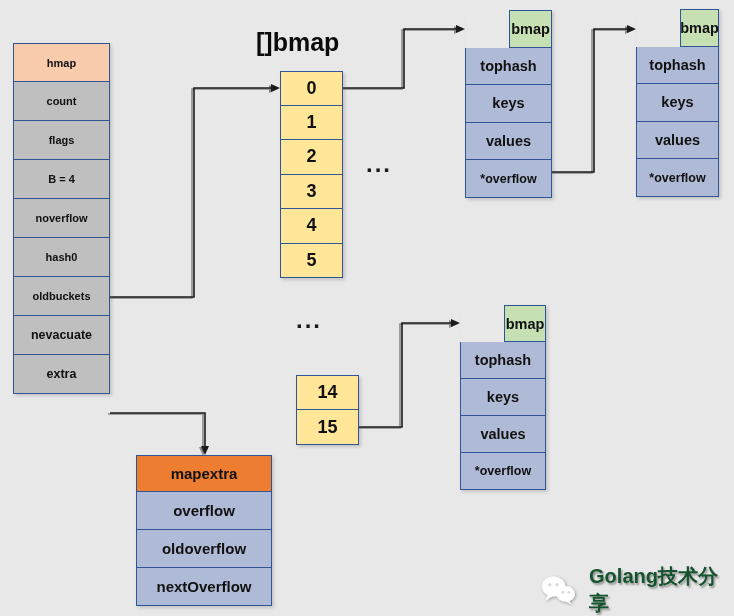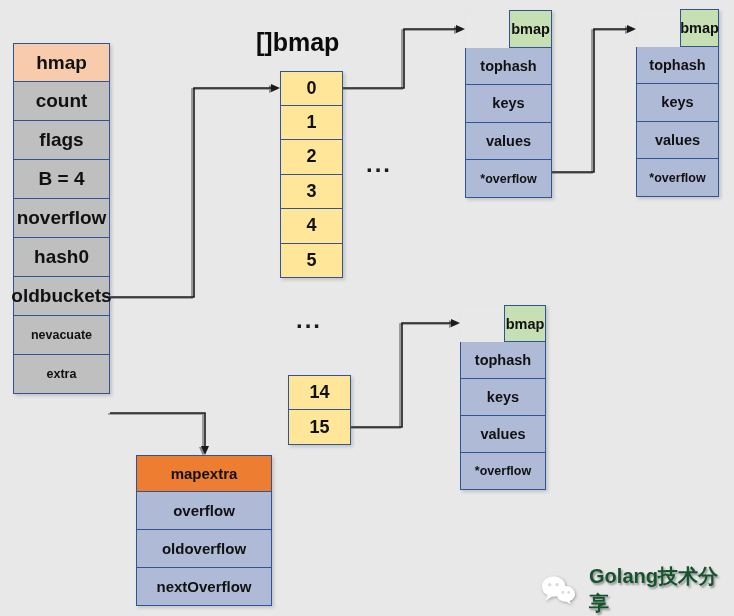--- a/index.html
+++ b/index.html
@@ -22,27 +22,27 @@
   .cell + .cell{border-top:none;}
   .peach{background:var(--peach,#F8CBAD);}
   .gray{background:var(--gray,#BFBFBF);}
   .yellow{background:var(--yellow,#FFE699);}
   .green{background:var(--green,#C6E0B4);margin-left:44px;}
   .bluegray{background:var(--bluegray,#AFBAD6);}
   .orange{background:var(--orange,#ED7D31);}
 
   
   .hmap{left:13px;top:43px;width:97px;}
-  .hmap .cell{height:39px;font-size:19px;}
+  .hmap .cell{height:39px;font-size:11px;}
   .hmap .cell:nth-child(8),.hmap .cell:nth-child(9){font-size:12.5px;}
 
   
   .array-top{left:280px;top:71px;width:63px;}
   .array-top .cell{height:34.5px;font-size:18px;}
-  .array-bottom{left:288px;top:375px;width:63px;}
+  .array-bottom{left:296px;top:375px;width:63px;}
   .array-bottom .cell{height:35px;font-size:18px;}
 
   
   .bmap .cell{height:37.6px;font-size:14.5px;}
   .bmap .cell:last-child{font-size:12.5px;}
   .bmap-1{left:465px;top:10px;width:87px;}
   .bmap-2{left:636px;top:9px;width:83px;}
   .bmap-3{left:460px;top:305px;width:86px;}
   .bmap-3 .cell{height:37px;}
 

